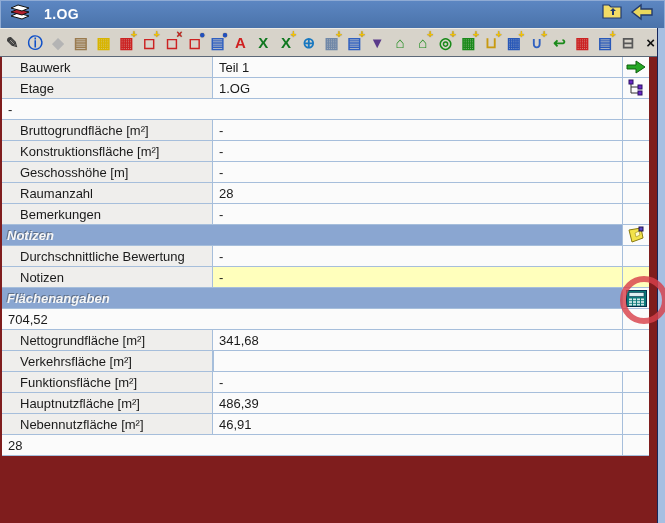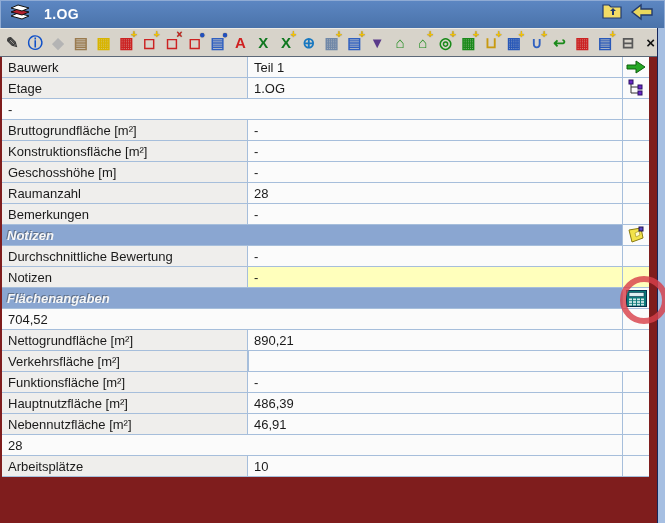--- a/index.html
+++ b/index.html
@@ -32,22 +32,22 @@
   }
   .tool .glyph { font-weight:bold; }
   .tool .badge {
     position:absolute; top:0px; right:1px; font-size:10px; font-weight:bold;
     text-shadow:0 0 1px rgba(60,40,0,.8);
   }
   
   .content { position:absolute; left:2px; top:57px; width:647px; }
   .row { display:flex; height:21px; border-bottom:1px solid #a6bedb; background:#fbfbfb; }
   .row .label {
-    width:246px; background:#efeeec; border-right:1px solid #a6bedb;
-    padding-left:6px; font-size:13px; color:#1a1a1a;
+    width:211px; background:#efeeec; border-right:1px solid #a6bedb;
+    padding-left:18px; font-size:13px; color:#1a1a1a;
     display:flex; align-items:center; white-space:nowrap; overflow:hidden;
   }
   .row .value {
     flex:1; padding-left:6px; font-size:13px; color:#1a1a1a;
     display:flex; align-items:center; background:#fbfbfb;
   }
   .row .icon-cell {
     width:27px; border-left:1px solid #a6bedb; background:#fbfbfb;
     display:flex; align-items:center; justify-content:center;
   }
@@ -300,21 +300,21 @@
             </g>
           </svg>
         </div>
       </div>
       <div class="row">
         <div class="value">704,52</div>
         <div class="icon-cell"></div>
       </div>
       <div class="row">
         <div class="label">Nettogrundfläche [m²]</div>
-        <div class="value">890,21</div>
+        <div class="value">341,68</div>
         <div class="icon-cell"></div>
       </div>
       <div class="row">
         <div class="label">Verkehrsfläche [m²]</div>
         <div class="icon-cell"></div>
       </div>
       <div class="row">
         <div class="label">Funktionsfläche [m²]</div>
         <div class="value">-</div>
         <div class="icon-cell"></div>
@@ -326,24 +326,19 @@
       </div>
       <div class="row">
         <div class="label">Nebennutzfläche [m²]</div>
         <div class="value">46,91</div>
         <div class="icon-cell"></div>
       </div>
       <div class="row">
         <div class="value">28</div>
         <div class="icon-cell"></div>
       </div>
-      <div class="row">
-        <div class="label">Arbeitsplätze</div>
-        <div class="value">10</div>
-        <div class="icon-cell"></div>
-      </div>
     </div>
 
   <div class="right-strip"></div>
 
   <div class="red-circle" style="border-color: rgba(216, 64, 74, 0.816);"></div>
 
 </div>
 
 </body></html>

